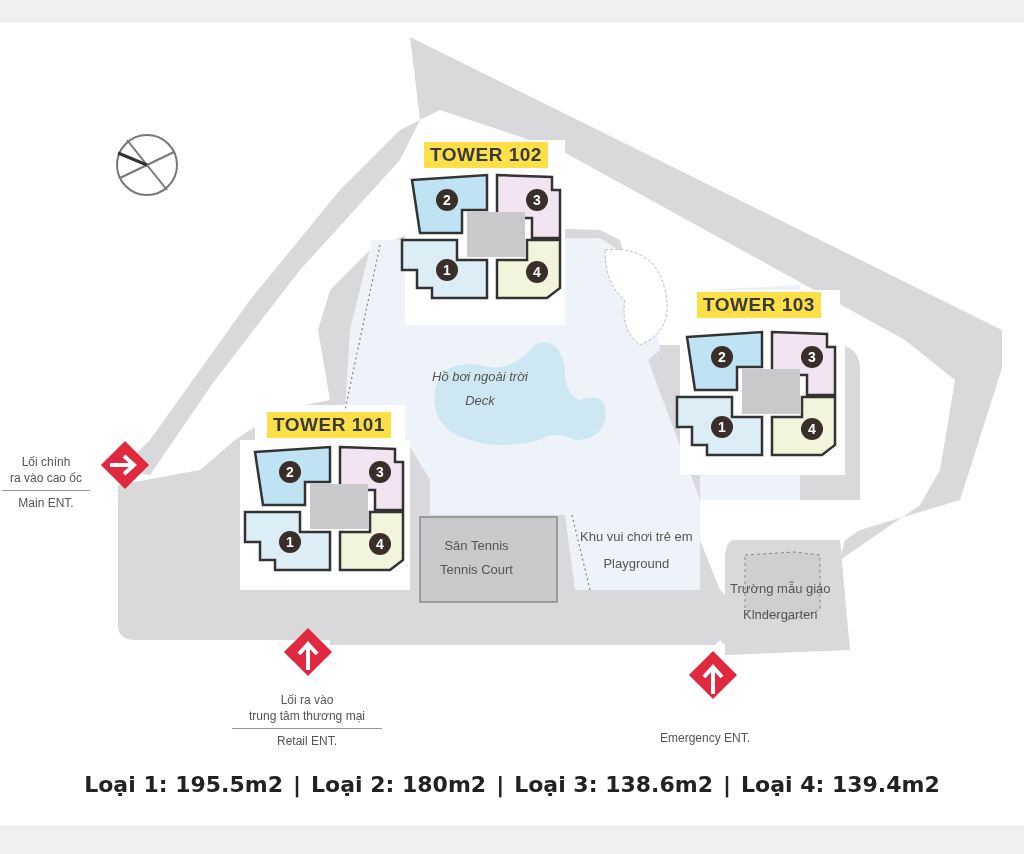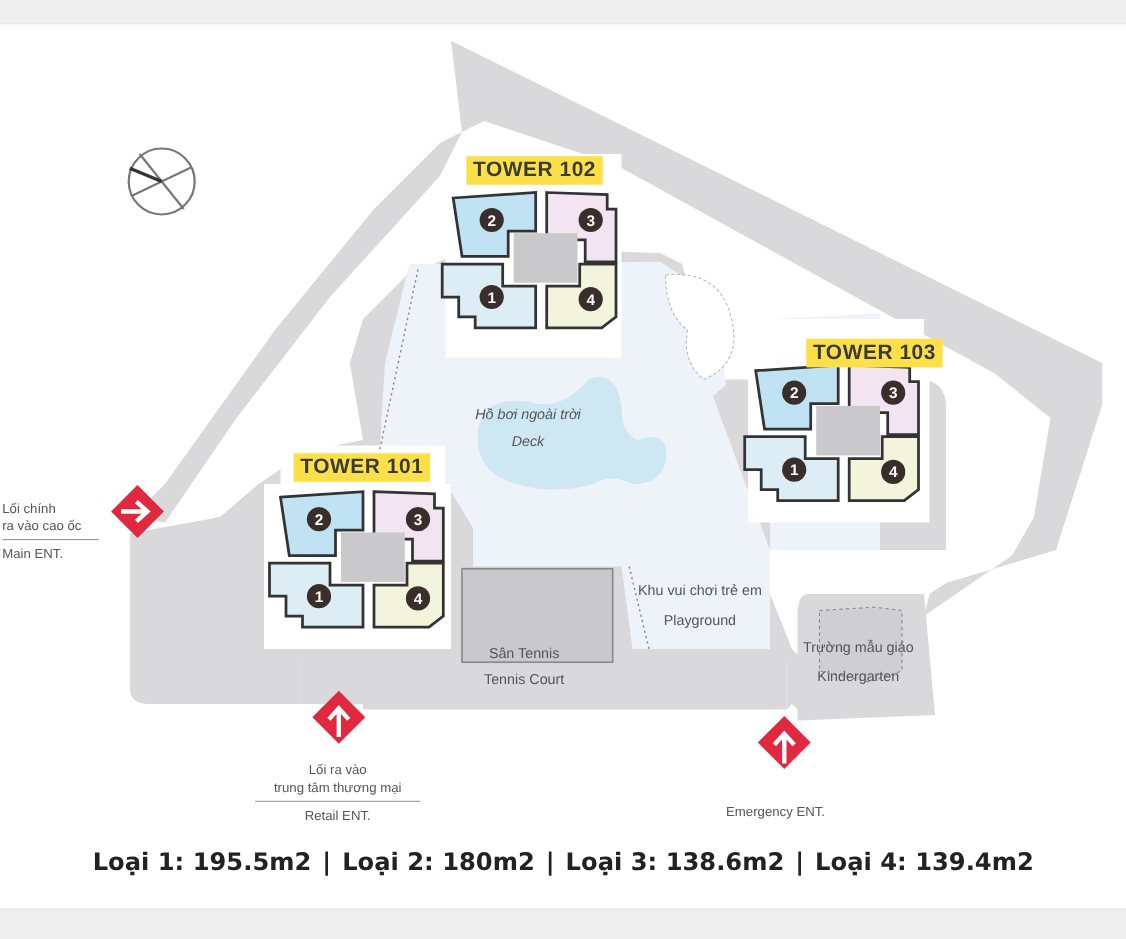--- a/index.html
+++ b/index.html
@@ -109,41 +109,41 @@
     </g>
   </defs>
   <use href="#tower-units" x="412" y="180"></use>
   <use href="#tower-units" x="687" y="337"></use>
   <use href="#tower-units" x="255" y="452"></use>
 
   <path d="M745,555 L795,552 L820,555 L820,610 L790,620 L745,610 Z" fill="#cfcfd1" stroke="#888" stroke-dasharray="3,3"></path>
 </svg>
 
 <div class="tower-title" style="left:424px; top:142px;">TOWER 102</div>
-<div class="tower-title" style="left:697px; top:308px;margin-left:36px;">TOWER 103</div>
+<div class="tower-title" style="left:697px; top:292px;">TOWER 103</div>
 <div class="tower-title" style="left:267px; top:412px;">TOWER 101</div>
 
 <div class="label" style="left:432px; top:368px;font-style:italic;">
   <div>Hồ bơi ngoài trời</div>
   <div style="margin-top:6px;">Deck</div>
 </div>
-<div class="label" style="left:440px; top:537px;margin-top:48px;">
+<div class="label" style="left:440px; top:537px;">
   <div>Sân Tennis</div>
   <div style="margin-top:6px;">Tennis Court</div>
 </div>
 <div class="label" style="left:580px; top:528px;">
   <div>Khu vui chơi trẻ em</div>
   <div style="margin-top:9px;">Playground</div>
 </div>
 <div class="label" style="left:730px; top:580px;">
   <div>Trường mẫu giáo</div>
   <div style="margin-top:8px;">Kindergarten</div>
 </div>
 
-<div class="label entrance-label" style="left:2px; top:454px; width:88px; text-align:left; font-size:12px;">
+<div class="label entrance-label" style="left:2px; top:454px; width:88px; text-align:center; font-size:12px;">
   <div>Lối chính</div>
   <div>ra vào cao ốc</div>
   <span class="rule"></span>
   <div>Main ENT.</div>
 </div>
 <div class="label entrance-label" style="left:232px; top:692px; width:150px; font-size:12px;">
   <div>Lối ra vào</div>
   <div>trung tâm thương mại</div>
   <span class="rule"></span>
   <div>Retail ENT.</div>

